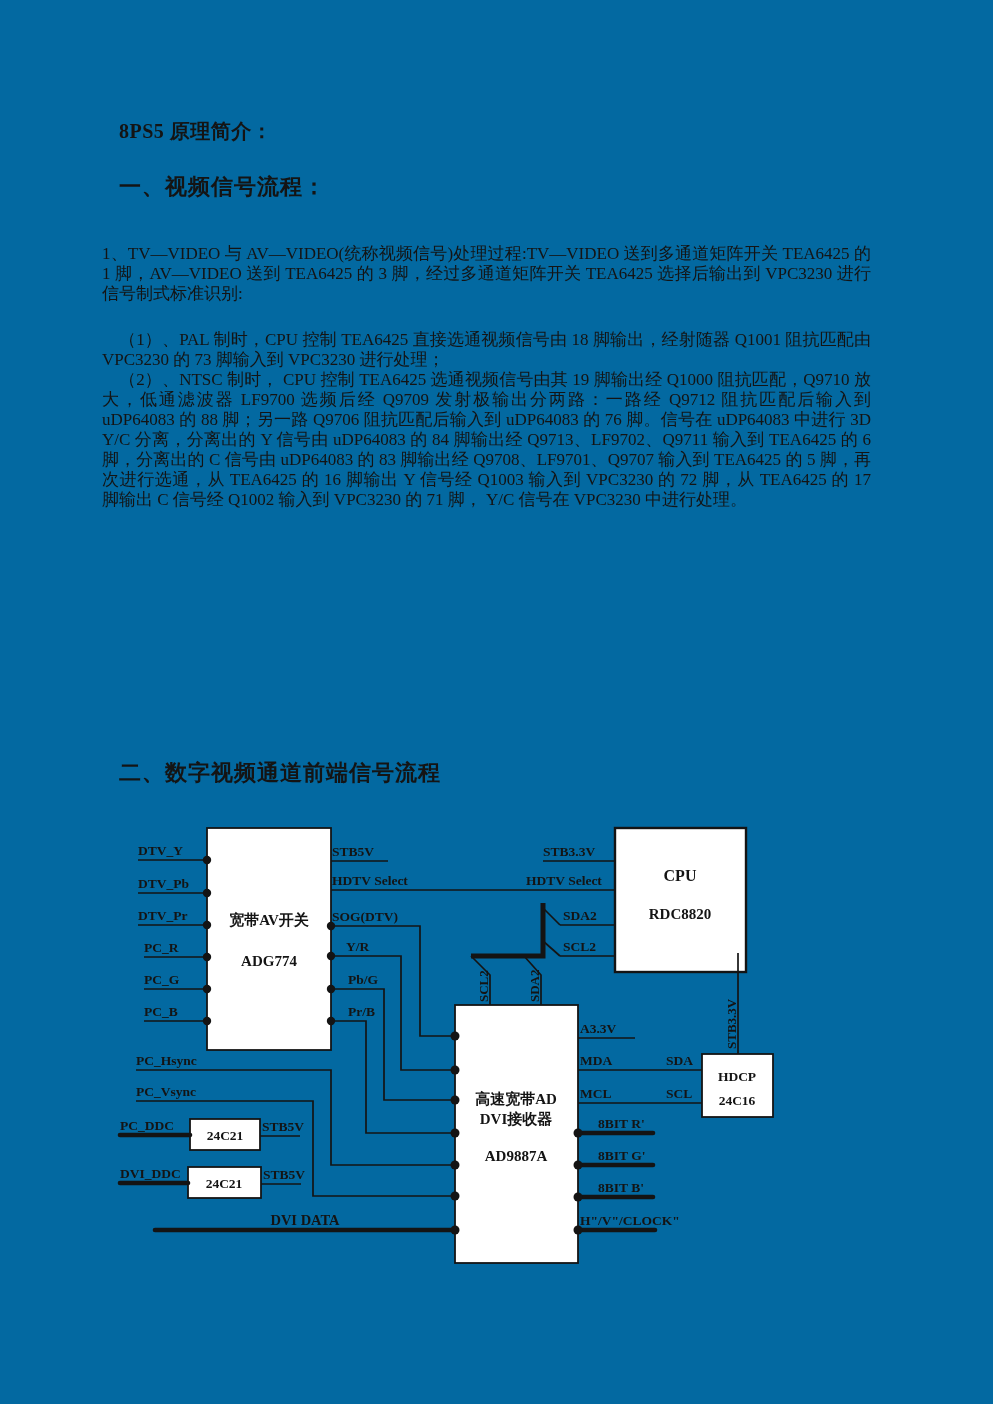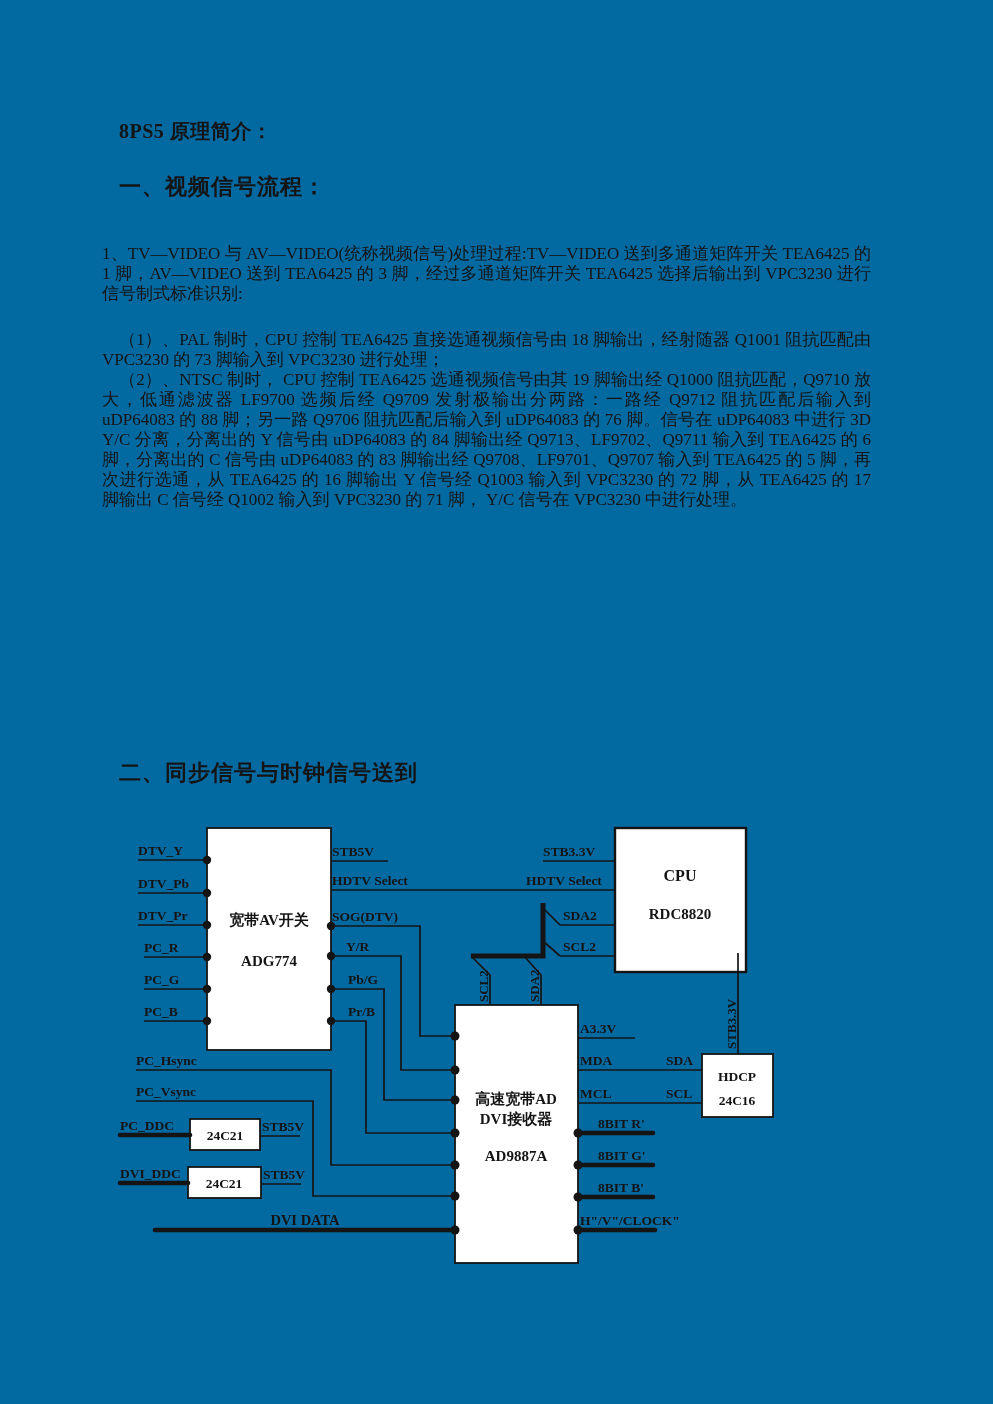--- a/index.html
+++ b/index.html
@@ -49,21 +49,21 @@
 
   <h1 class="doc-title">8PS5 原理简介：</h1>
   <h2 class="sec-heading" id="sec1">一、视频信号流程：</h2>
 
   <div class="body-text">
     <p class="p">1、TV—VIDEO 与 AV—VIDEO(统称视频信号)处理过程:TV—VIDEO 送到多通道矩阵开关 TEA6425 的 1 脚，AV—VIDEO 送到 TEA6425 的 3 脚，经过多通道矩阵开关 TEA6425 选择后输出到 VPC3230 进行信号制式标准识别:</p>
     <p class="p indent gap">（1）、PAL 制时，CPU 控制 TEA6425 直接选通视频信号由 18 脚输出，经射随器 Q1001 阻抗匹配由 VPC3230 的 73 脚输入到 VPC3230 进行处理；</p>
     <p class="p indent">（2）、NTSC 制时， CPU 控制 TEA6425 选通视频信号由其 19 脚输出经 Q1000 阻抗匹配，Q9710 放大，低通滤波器 LF9700 选频后经 Q9709 发射极输出分两路：一路经 Q9712 阻抗匹配后输入到 uDP64083 的 88 脚；另一路 Q9706 阻抗匹配后输入到 uDP64083 的 76 脚。信号在 uDP64083 中进行 3D Y/C 分离，分离出的 Y 信号由 uDP64083 的 84 脚输出经 Q9713、LF9702、Q9711 输入到 TEA6425 的 6 脚，分离出的 C 信号由 uDP64083 的 83 脚输出经 Q9708、LF9701、Q9707 输入到 TEA6425 的 5 脚，再次进行选通，从 TEA6425 的 16 脚输出 Y 信号经 Q1003 输入到 VPC3230 的 72 脚，从 TEA6425 的 17 脚输出 C 信号经 Q1002 输入到 VPC3230 的 71 脚， Y/C 信号在 VPC3230 中进行处理。</p>
   </div>
 
-  <h2 class="sec-heading" id="sec2">二、同步信号与时钟信号送到</h2>
+  <h2 class="sec-heading" id="sec2">二、数字视频通道前端信号流程</h2>
 
   <svg class="diagram" width="680" height="460" viewBox="0 0 680 460">
 
     <rect class="blk" x="99" y="15" width="124" height="222"></rect>
     <rect class="blk-heavy" x="507" y="15" width="131" height="144"></rect>
     <rect class="blk" x="347" y="192" width="123" height="258"></rect>
     <rect class="blk" x="594" y="241" width="71" height="63"></rect>
     <rect class="blk" x="82" y="306" width="70" height="31"></rect>
     <rect class="blk" x="80" y="354" width="73" height="31"></rect>
 

